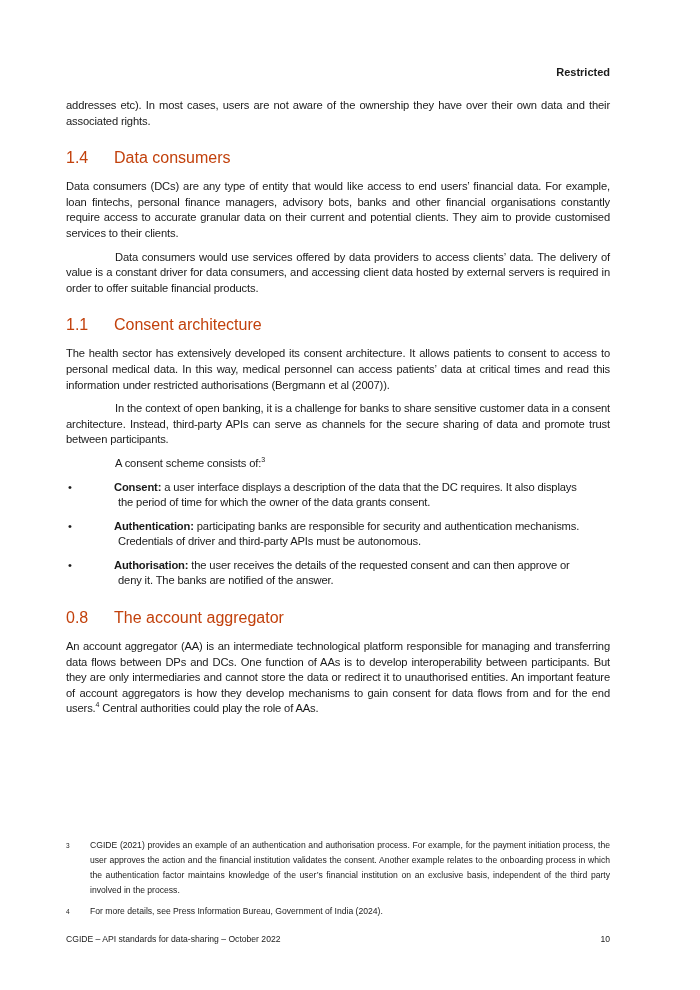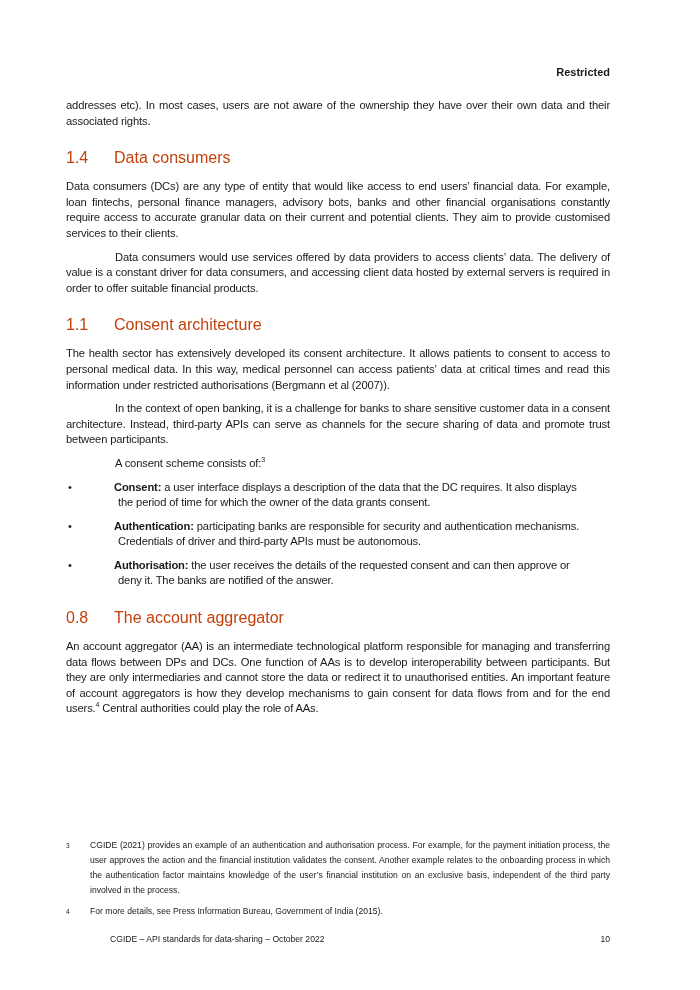--- a/index.html
+++ b/index.html
@@ -14,21 +14,21 @@
   h2 .num { width: 48px; display: inline-block; }
   ul.bullets { list-style: none; margin: 0; padding: 0; }
   ul.bullets li { position: relative; padding-left: 48px; font-size: 11.2px; line-height: 15.6px; margin-bottom: 8px; text-align: justify; letter-spacing: -0.15px; }
   ul.bullets li .dot { position: absolute; left: 2px; top: 0; }
   ul.bullets li .cont { display: block; padding-left: 4px; }
   sup { font-size: 7px; line-height: 0; }
   .footnotes { position: absolute; left: 66px; top: 838px; width: 544px; }
   .fn { display: flex; font-size: 8.6px; line-height: 15px; margin-bottom: 6px; text-align: justify; }
   .fn .fnum { width: 24px; flex: none; font-size: 6.5px; }
   .fn .ftext { flex: 1; }
-  .footer { position: absolute; left: 66px; right: 90px; top: 934px; font-size: 8.6px; display: flex; justify-content: space-between; margin-left: 44px; }
+  .footer { position: absolute; left: 66px; right: 90px; top: 934px; font-size: 8.6px; display: flex; justify-content: space-between; }
 </style>
 </head>
 <body>
 
 <div class="page">
   <div class="header-mark">Restricted</div>
 
   <div class="content">
     <p>addresses etc). In most cases, users are not aware of the ownership they have over their own data and their associated rights.</p>
 
@@ -72,21 +72,21 @@
     <p><span>An account aggregator (AA) is an intermediate technological platform responsible for managing and transferring data flows between DPs and DCs. One function of AAs is to develop interoperability between participants. But they are only intermediaries and cannot store the data or redirect it to unauthorised entities. An important feature of account aggregators is how they develop mechanisms to gain consent for data flows from and for the end users.</span><sup>4</sup><span> Central authorities could play the role of AAs.</span></p>
   </div>
 
   <div class="footnotes">
     <div class="fn">
       <span class="fnum">3</span>
       <span class="ftext">CGIDE (2021) provides an example of an authentication and authorisation process. For example, for the payment initiation process, the user approves the action and the financial institution validates the consent. Another example relates to the onboarding process in which the authentication factor maintains knowledge of the user’s financial institution on an exclusive basis, independent of the third party involved in the process.</span>
     </div>
     <div class="fn">
       <span class="fnum">4</span>
-      <span class="ftext">For more details, see Press Information Bureau, Government of India (2015).</span>
+      <span class="ftext">For more details, see Press Information Bureau, Government of India (2024).</span>
     </div>
   </div>
 
   <div class="footer">
     <span>CGIDE – API standards for data-sharing – October 2022</span>
     <span>10</span>
   </div>
 </div>
 
 </body></html>

